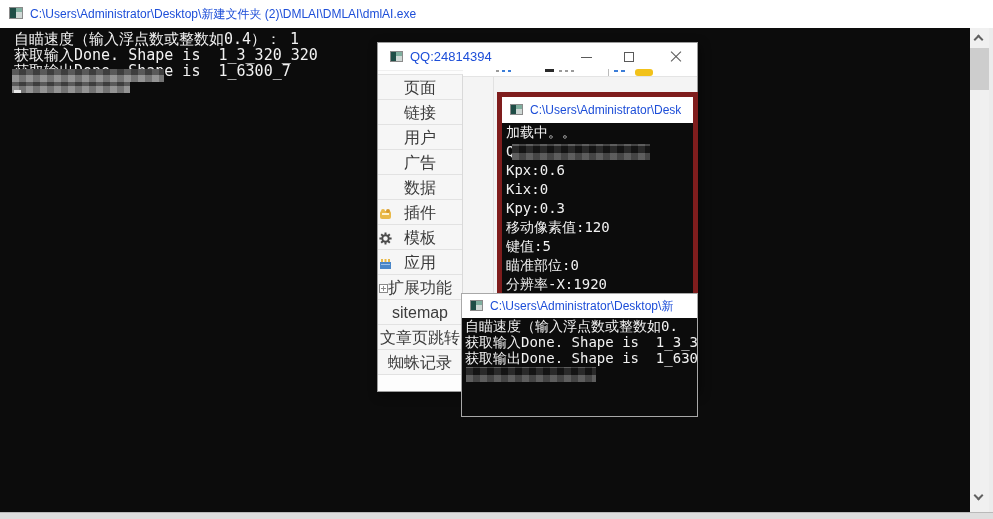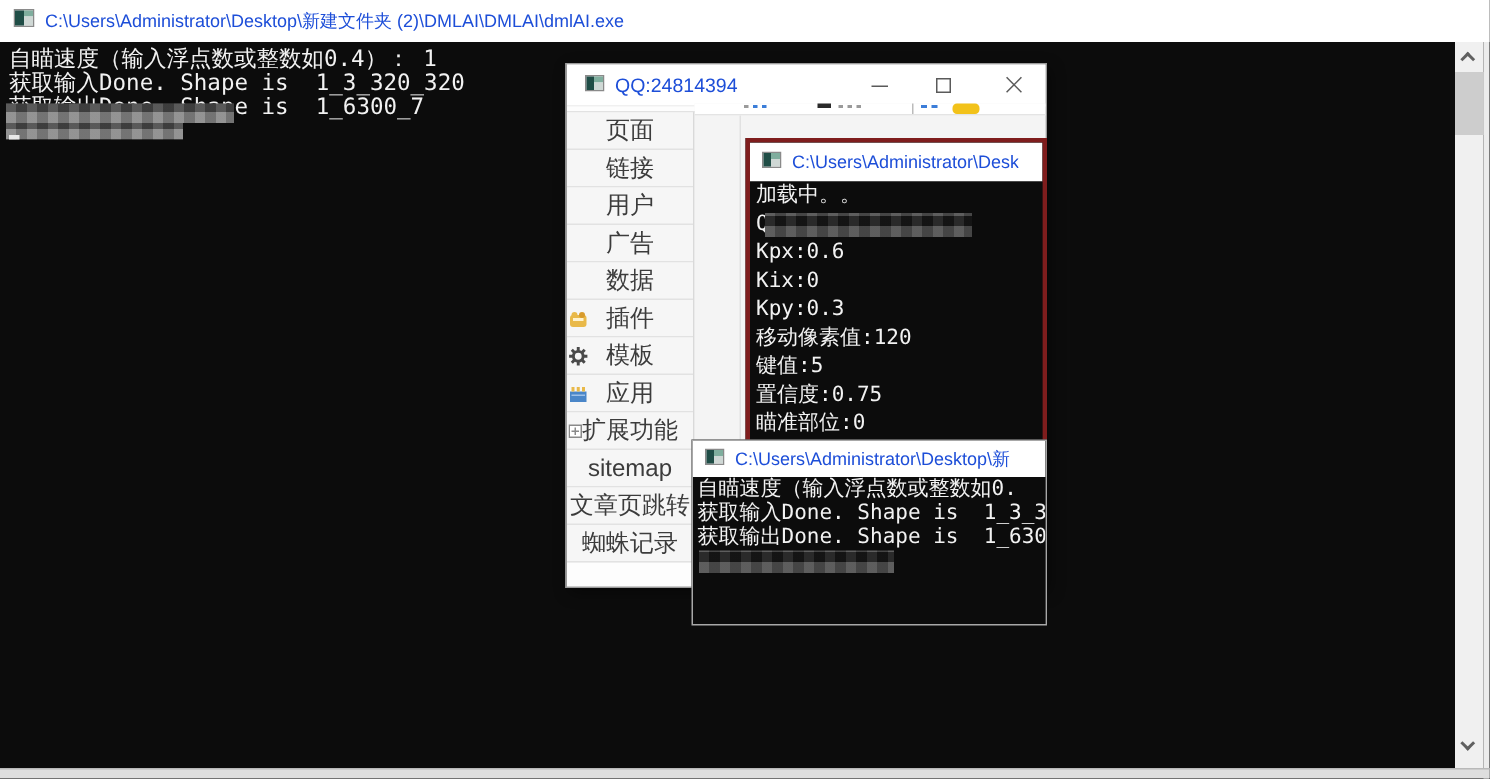--- a/index.html
+++ b/index.html
@@ -16,21 +16,21 @@
   .cap-btn { position:absolute; top:0; width:45px; height:28px; display:flex; align-items:center; justify-content:center; color:#5a5a5a; font-size:13px; }
   .glyph-min { width:11px; height:0; border-top:1px solid #5a5a5a; display:block; }
   .glyph-max { width:10px; height:10px; border:1px solid #5a5a5a; display:block; }
   .glyph-close { position:relative; width:12px; height:12px; display:block; }
   .glyph-close::before, .glyph-close::after { content:""; position:absolute; left:-1px; top:5px; width:14px; height:0; border-top:1px solid #5a5a5a; }
   .glyph-close::before { transform:rotate(45deg); }
   .glyph-close::after  { transform:rotate(-45deg); }
 
   
   .main-titlebar { height:28px; padding-left:9px; z-index:1; }
-  .console-body { position:absolute; left:4px; top:28px; width:970px; height:484px; background:#0c0c0c; overflow:hidden; }
+  .console-body { position:absolute; left:12px; top:28px; width:970px; height:484px; background:#0c0c0c; overflow:hidden; }
   .console-text { position:absolute; color:#f2f2f2; font-family:"DejaVu Sans Mono", monospace; white-space:pre; }
   .main-line { left:2px; font-size:15px; line-height:16px; }
 
   
   .scrollbar { position:absolute; left:970px; top:28px; width:19px; height:484px; background:#f0f0f0; }
   .sb-thumb { position:absolute; left:0; top:20px; width:19px; height:42px; background:#cdcdcd; }
   .sb-arrow { position:absolute; left:5px; width:8px; height:8px; }
   .sb-arrow span { position:absolute; left:0; top:2px; width:7px; height:7px; border-left:2px solid #606060; border-top:2px solid #606060; }
   .sb-up { top:6px; } .sb-up span { transform:rotate(45deg); }
   .sb-down { top:466px; } .sb-down span { transform:rotate(225deg); top:-2px; }
@@ -61,21 +61,21 @@
   .qq-vline { position:absolute; left:115px; top:34px; bottom:0; width:1px; background:#e1e1e1; }
 
   
   .sidebar { position:absolute; left:0; top:31px; width:85px; border-top:1px solid #e2e2e2; border-right:1px solid #d9d9d9; background:#fdfdfd; }
   .side-item { position:relative; height:25px; background:#f6f6f6; border-bottom:1px solid #e2e2e2; text-align:center; }
   .side-item .lbl { font-size:16px; color:#3c3c3c; line-height:25px; white-space:nowrap; }
   .side-ico { position:absolute; left:1px; top:6px; width:13px; height:13px; }
 
   
   .inner-console { position:absolute; left:497px; top:92px; width:201px; height:297px; background:#0c0c0c;
-    border:3px solid #7f1d1d; z-index:20; overflow:hidden; }
+    border:5px solid #7f1d1d; z-index:20; overflow:hidden; }
   .inner-titlebar { height:26px; padding-left:8px; }
   .inner-titlebar .title-text { font-size:12px; }
   .inner-body { position:absolute; left:0; top:26px; right:0; bottom:0; background:#0c0c0c; overflow:hidden; }
   .inner-line { position:relative; left:4px; font-size:14px; line-height:19px; color:#f2f2f2; font-family:"DejaVu Sans Mono", monospace; white-space:pre; }
 
   
   .overlay-console { position:absolute; left:461px; top:293px; width:237px; height:124px; background:#0c0c0c;
     border:1px solid #a8a8a8; z-index:30; overflow:hidden; }
   .overlay-titlebar { height:24px; padding-left:8px; }
   .overlay-titlebar .title-text { font-size:12px; }
@@ -235,21 +235,20 @@
       <span class="title-text">C:\Users\Administrator\Desk</span>
     </div>
     <div class="inner-body">
       <div class="inner-line">加载中。。</div>
       <div class="inner-line">QQ:</div>
       <div class="inner-line">Kpx:0.6</div>
       <div class="inner-line">Kix:0</div>
       <div class="inner-line">Kpy:0.3</div>
       <div class="inner-line">移动像素值:120</div>
       <div class="inner-line">键值:5</div>
-      <div class="inner-line">置信度:0.75</div>
       <div class="inner-line">瞄准部位:0</div>
       <div class="inner-line">分辨率-X:1920</div>
       <div class="mosaic mosaic-dark" style="left:10px; top:21px; width:138px; height:16px;"></div>
     </div>
   </div>
 
   <div class="overlay-console">
     <div class="titlebar overlay-titlebar">
       <span class="win-icon">
         <svg width="13" height="11">

